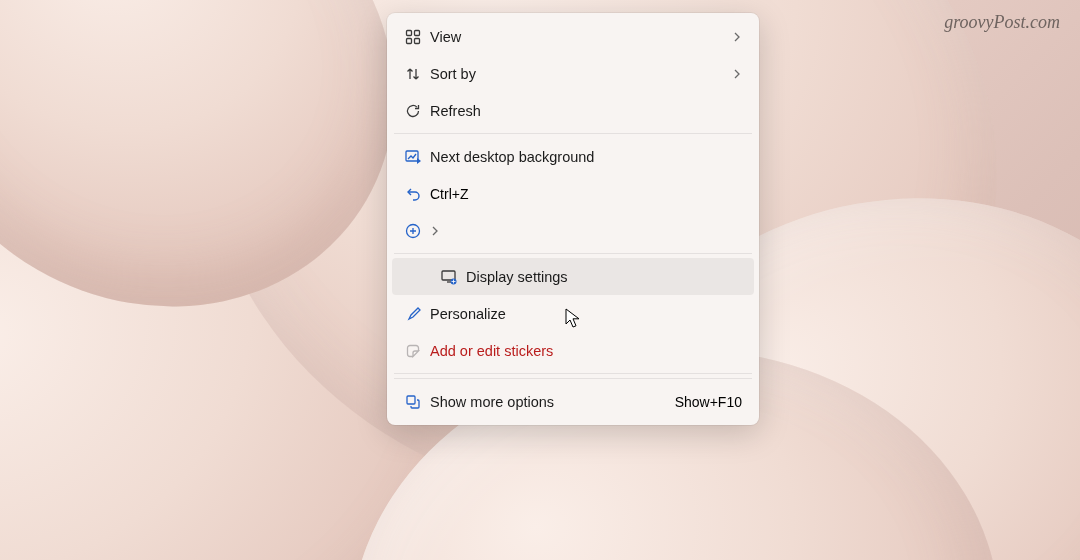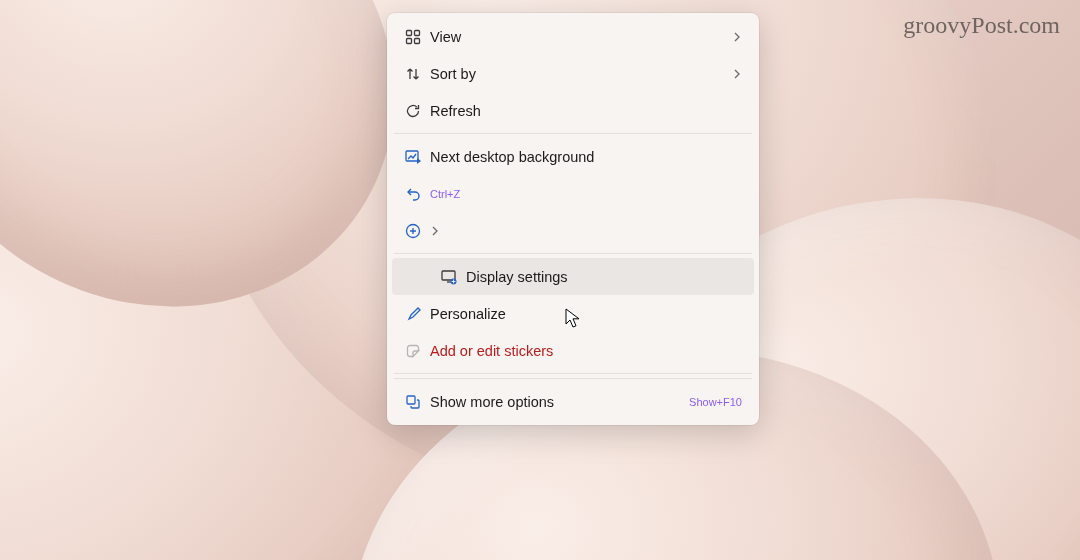--- a/index.html
+++ b/index.html
@@ -25,21 +25,22 @@
     .p1 { width: 700px; height: 600px; left: -200px; top: 100px; transform: rotate(-20deg); }
     .p2 { width: 800px; height: 700px; left: 200px; top: -200px; transform: rotate(15deg); }
     .p3 { width: 600px; height: 500px; left: 600px; top: 200px; transform: rotate(-10deg); }
     .p4 { width: 500px; height: 450px; left: -100px; top: -150px; transform: rotate(30deg); }
     .p5 { width: 650px; height: 550px; left: 350px; top: 350px; transform: rotate(-5deg); }
 
     .watermark {
       position: absolute;
       top: 12px;
       right: 20px;
-      font-size: 24px;
+      font-style: italic;
+      font-size: 18px;
       color: #6f6460;
       z-index: 5;
       font-family: Georgia, serif;
     }
 
     .context-menu {
       position: absolute;
       left: 387px;
       top: 13px;
       width: 372px;
@@ -63,21 +64,21 @@
     .menu-item.disabled { color: #b91c1c; }
     .mi-icon {
       width: 18px;
       height: 18px;
       display: flex;
       align-items: center;
       justify-content: center;
       flex-shrink: 0;
     }
     .mi-label { flex: 1; }
-    .mi-shortcut { color: #8b5cf6; font-size: 11px; }
+    .mi-shortcut { color: #000000; font-size: 14px; }
     .mi-chevron { color: #7a7a7a; display:flex; align-items:center; }
     .separator {
       height: 1px;
       background: rgba(0,0,0,0.08);
       margin: 4px 2px;
     }
     .cursor {
       position: absolute;
       left: 565px;
       top: 308px;

